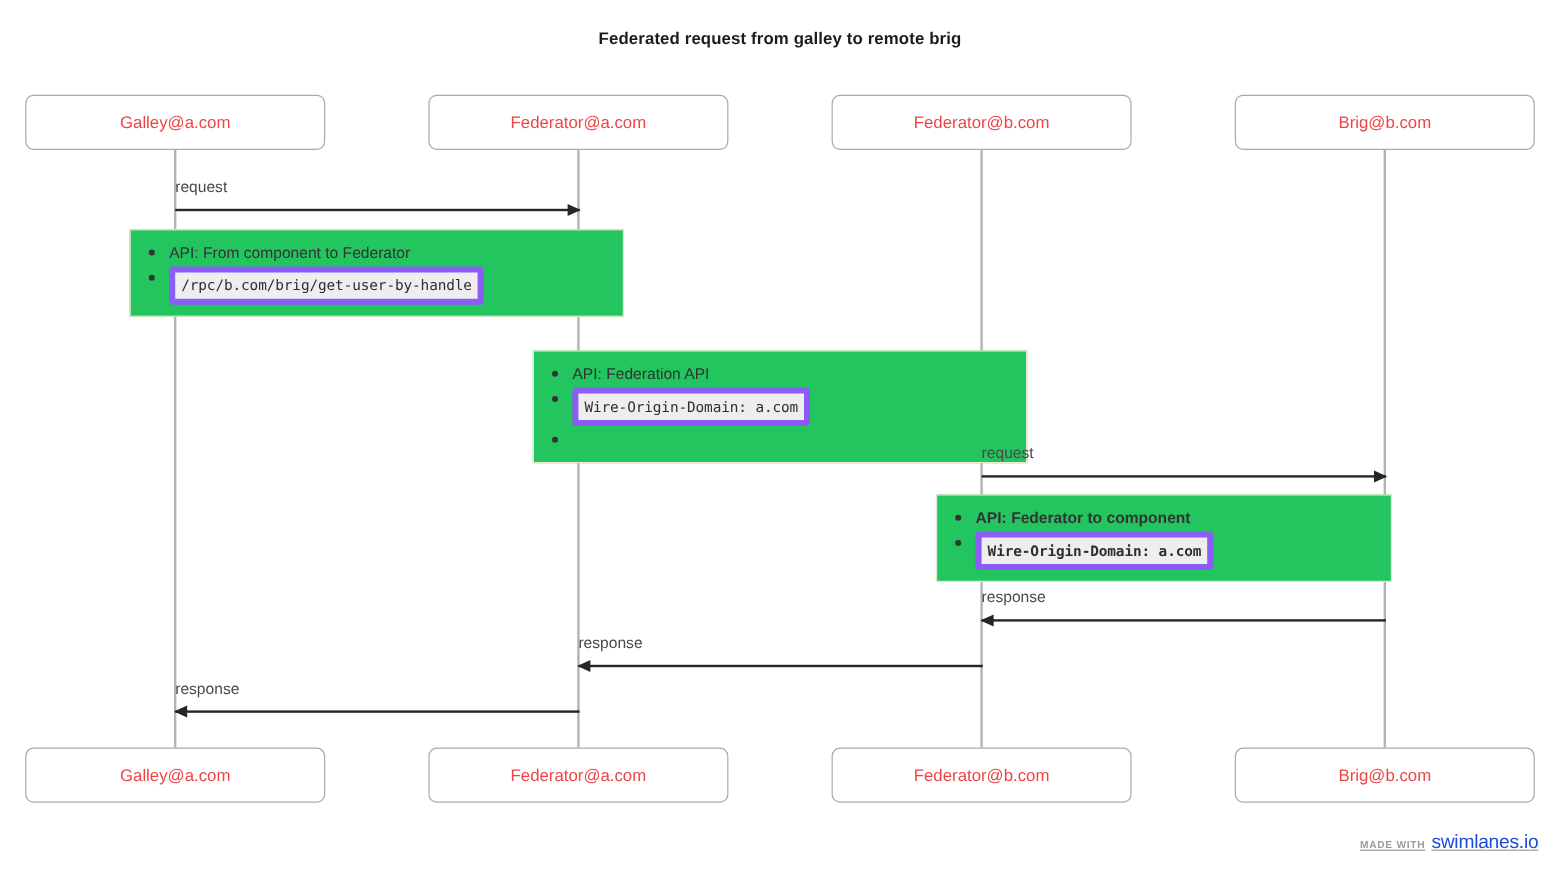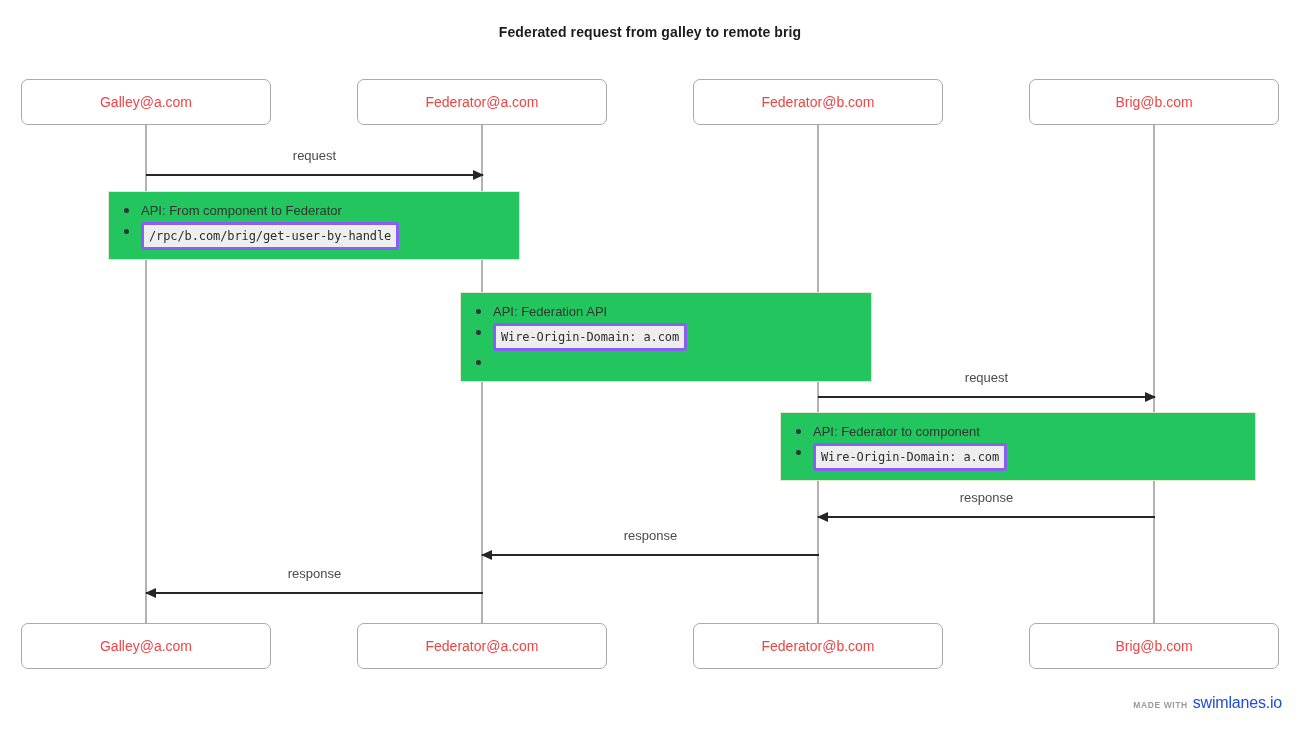--- a/index.html
+++ b/index.html
@@ -60,21 +60,20 @@
   
   .message {
     position: absolute;
     height: 32px;
   }
   .msg-label {
     position: absolute;
     left: 0;
     top: 0;
     width: 100%;
-    text-align: center;
     font-size: 13px;
     color: #4a4a4a;
     line-height: 16px;
   }
   .msg-line {
     position: absolute;
     left: 0;
     bottom: 4px;
     width: 100%;
     height: 2px;
@@ -132,37 +131,38 @@
     background: #333333;
   }
   .note li.code-line {
     line-height: 20px;
   }
   .code-chip {
     display: inline-block;
     font-family: "DejaVu Sans Mono", "Liberation Mono", monospace;
     font-size: 12px;
     background: #eeeeee;
-    border: 3px solid #8b5cf6;
+    border: 5px solid #8b5cf6;
     border-radius: 3px;
     padding: 1px 5px 1px 5px;
     color: #2e2e2e;
     letter-spacing: -0.1px;
     white-space: nowrap;
   }
 
   
   .footer-brand {
     position: absolute;
     right: 18px;
     bottom: 18px;
     display: flex;
     align-items: baseline;
     gap: 5px;
     color: #9b9b9b;
+    text-decoration: underline;
   }
   .brand-made {
     font-size: 8.5px;
     font-weight: bold;
     letter-spacing: 0.6px;
     text-transform: uppercase;
   }
   .brand-name {
     font-size: 16px;
     color: #1d4ed8;
@@ -207,21 +207,21 @@
         <span>API: From component to Federator</span>
       </li>
       <li class="code-line">
         <span class="bullet"></span>
         <span class="code-chip">/rpc/b.com/brig/get-user-by-handle</span>
       </li>
     </ul>
   </div>
 
 
-  <div class="note" style="left:444px; top:292px; width:412px;margin-left:16px;">
+  <div class="note" style="left:444px; top:292px; width:412px;">
     <ul>
       <li>
         <span class="bullet"></span>
         <span>API: Federation API</span>
       </li>
       <li class="code-line">
         <span class="bullet"></span>
         <span class="code-chip">Wire-Origin-Domain: a.com</span>
       </li>
       <li class="code-line">
@@ -229,21 +229,21 @@
       </li>
     </ul>
   </div>
 
   <div class="message to-right" style="left:818px; top:370px; width:337px;">
     <div class="msg-label">request</div>
     <div class="msg-line"></div>
     <div class="msg-head"></div>
   </div>
 
-  <div class="note" style="left:780px; top:412px; width:476px;">
+  <div class="note" style="left:780px; top:412px; width:380px;font-weight:bold;">
     <ul>
       <li>
         <span class="bullet"></span>
         <span>API: Federator to component</span>
       </li>
       <li class="code-line">
         <span class="bullet"></span>
         <span class="code-chip">Wire-Origin-Domain: a.com</span>
       </li>
     </ul>

